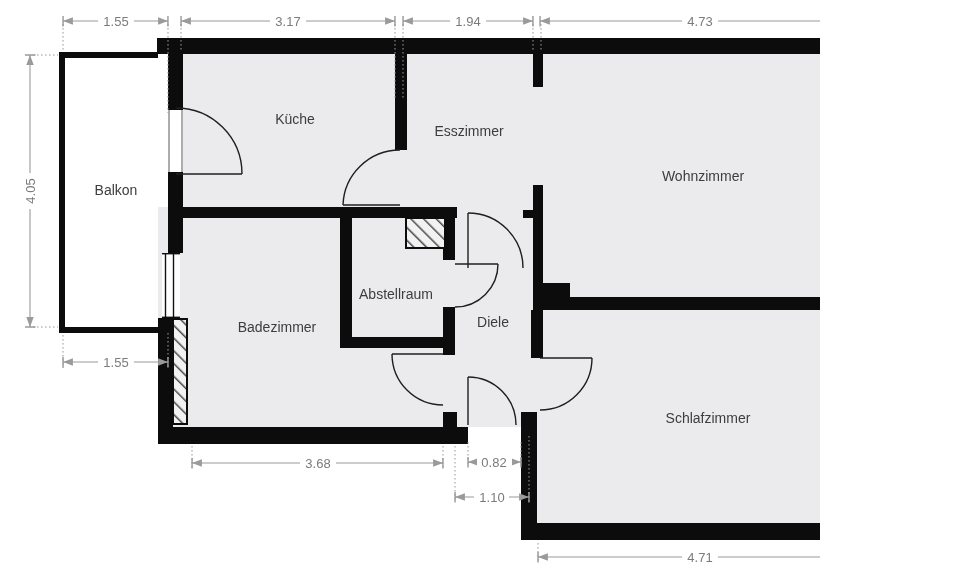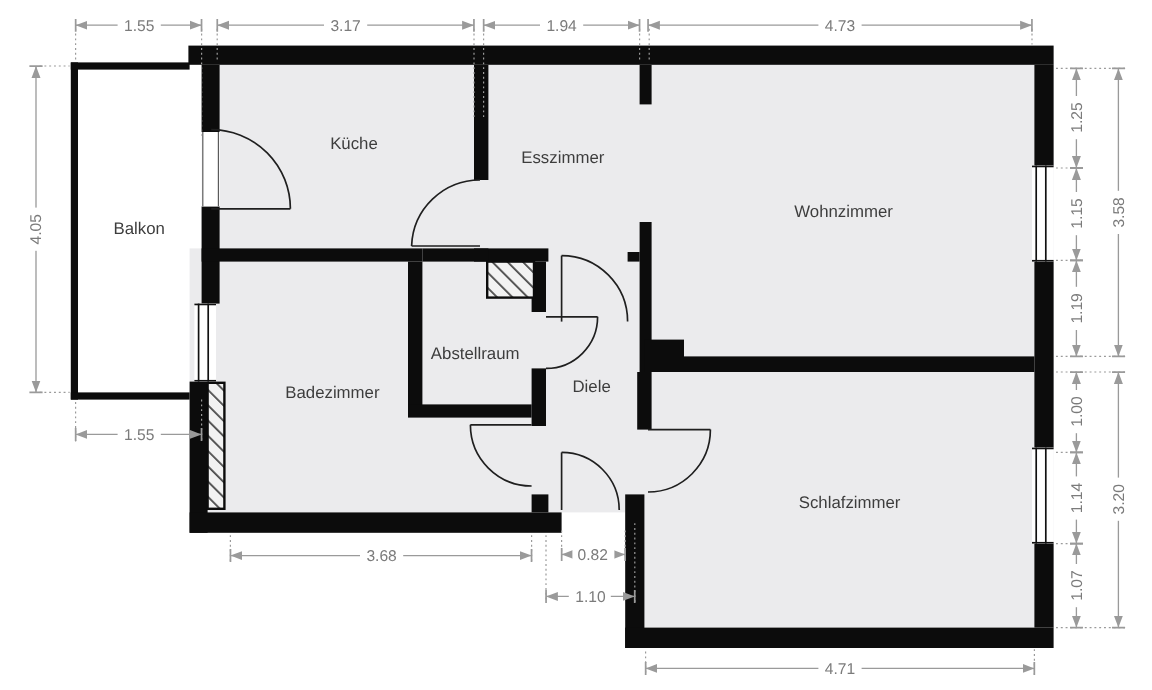--- a/index.html
+++ b/index.html
@@ -1,16 +1,16 @@
 <!DOCTYPE html>
 <html><head>
 <meta charset="utf-8">
 <style>
   html,body{margin:0;padding:0;background:#ffffff;}
-  .stage{position:relative;width:960px;height:575px;background:#ffffff;
+  .stage{position:relative;width:820px;height:575px;background:#ffffff;
          font-family:"Liberation Sans",sans-serif;overflow:hidden;}
   svg{display:block;}
   .floor{fill:#ebebed;}
   .wall{fill:#0c0c0c;}
   .balwall{fill:#0c0c0c;}
   .door{stroke:#1f1f1f;stroke-width:1.4;fill:none;}
   .dline{stroke:#9a9a9a;stroke-width:1.1;fill:none;}
   .ext{stroke:#9a9a9a;stroke-width:1;stroke-dasharray:1.6 2.4;fill:none;}
   .dimbg{fill:#ffffff;}
   .dimtext{fill:#7b7b7b;font-size:13px;text-anchor:middle;dominant-baseline:central;}

